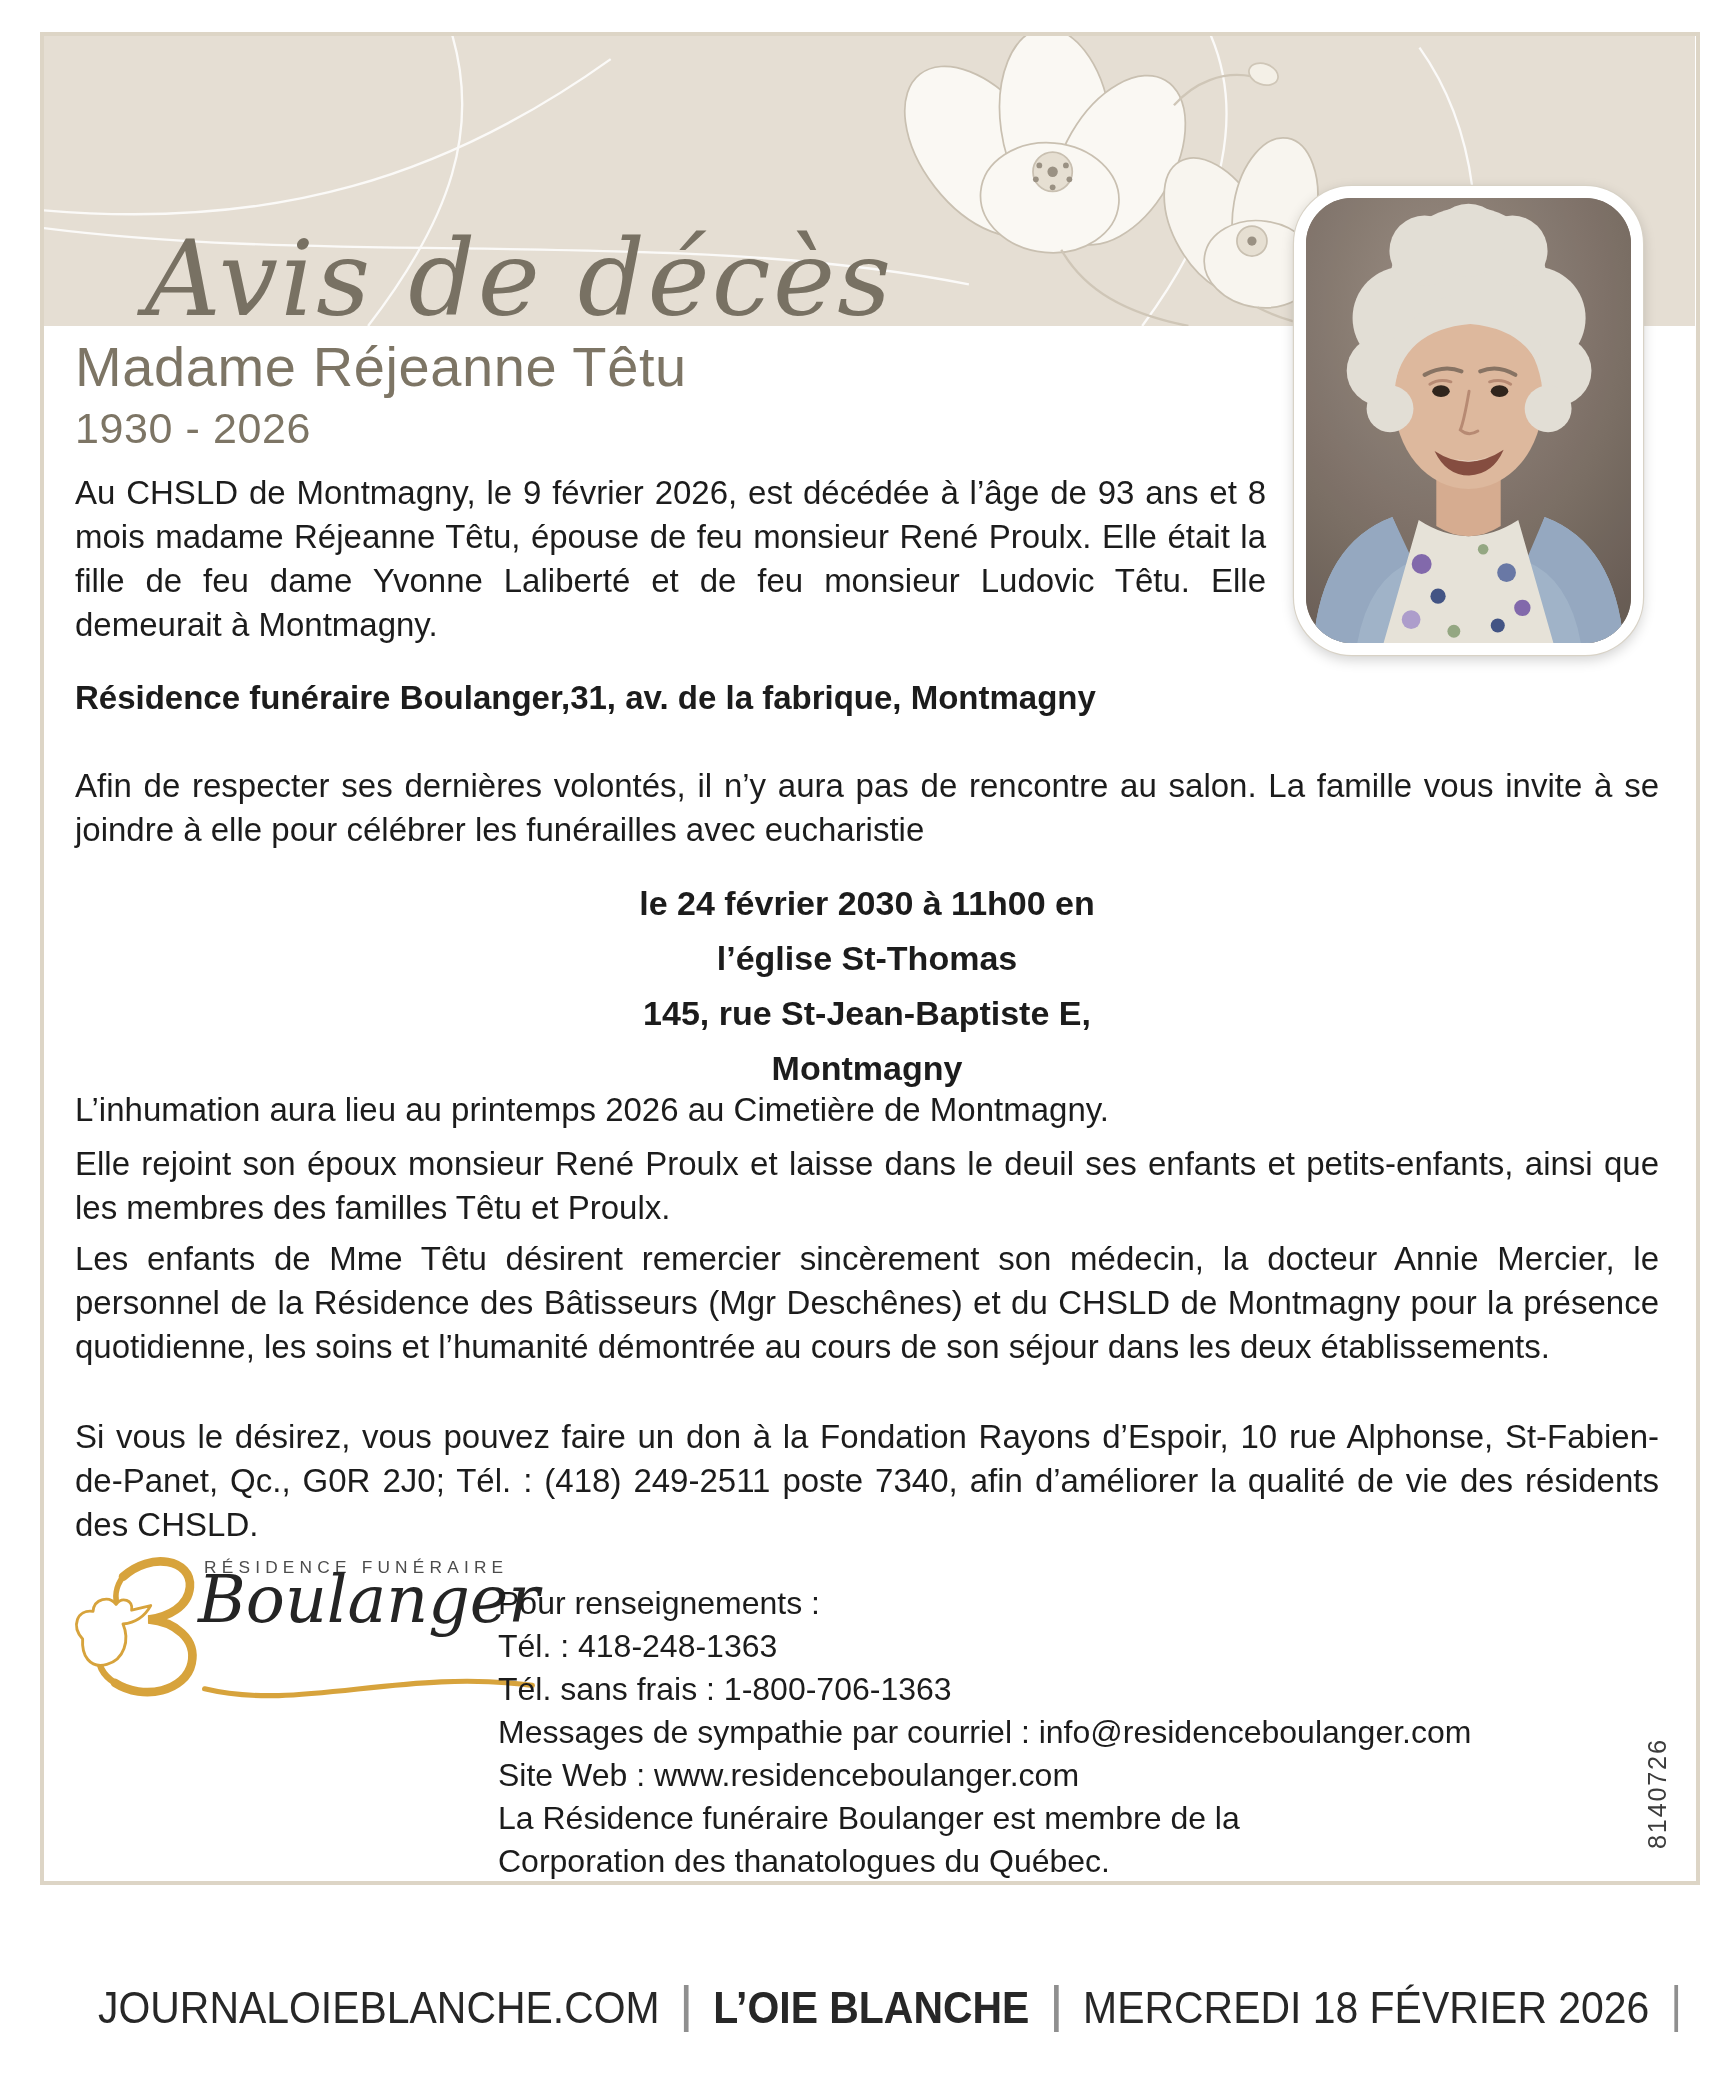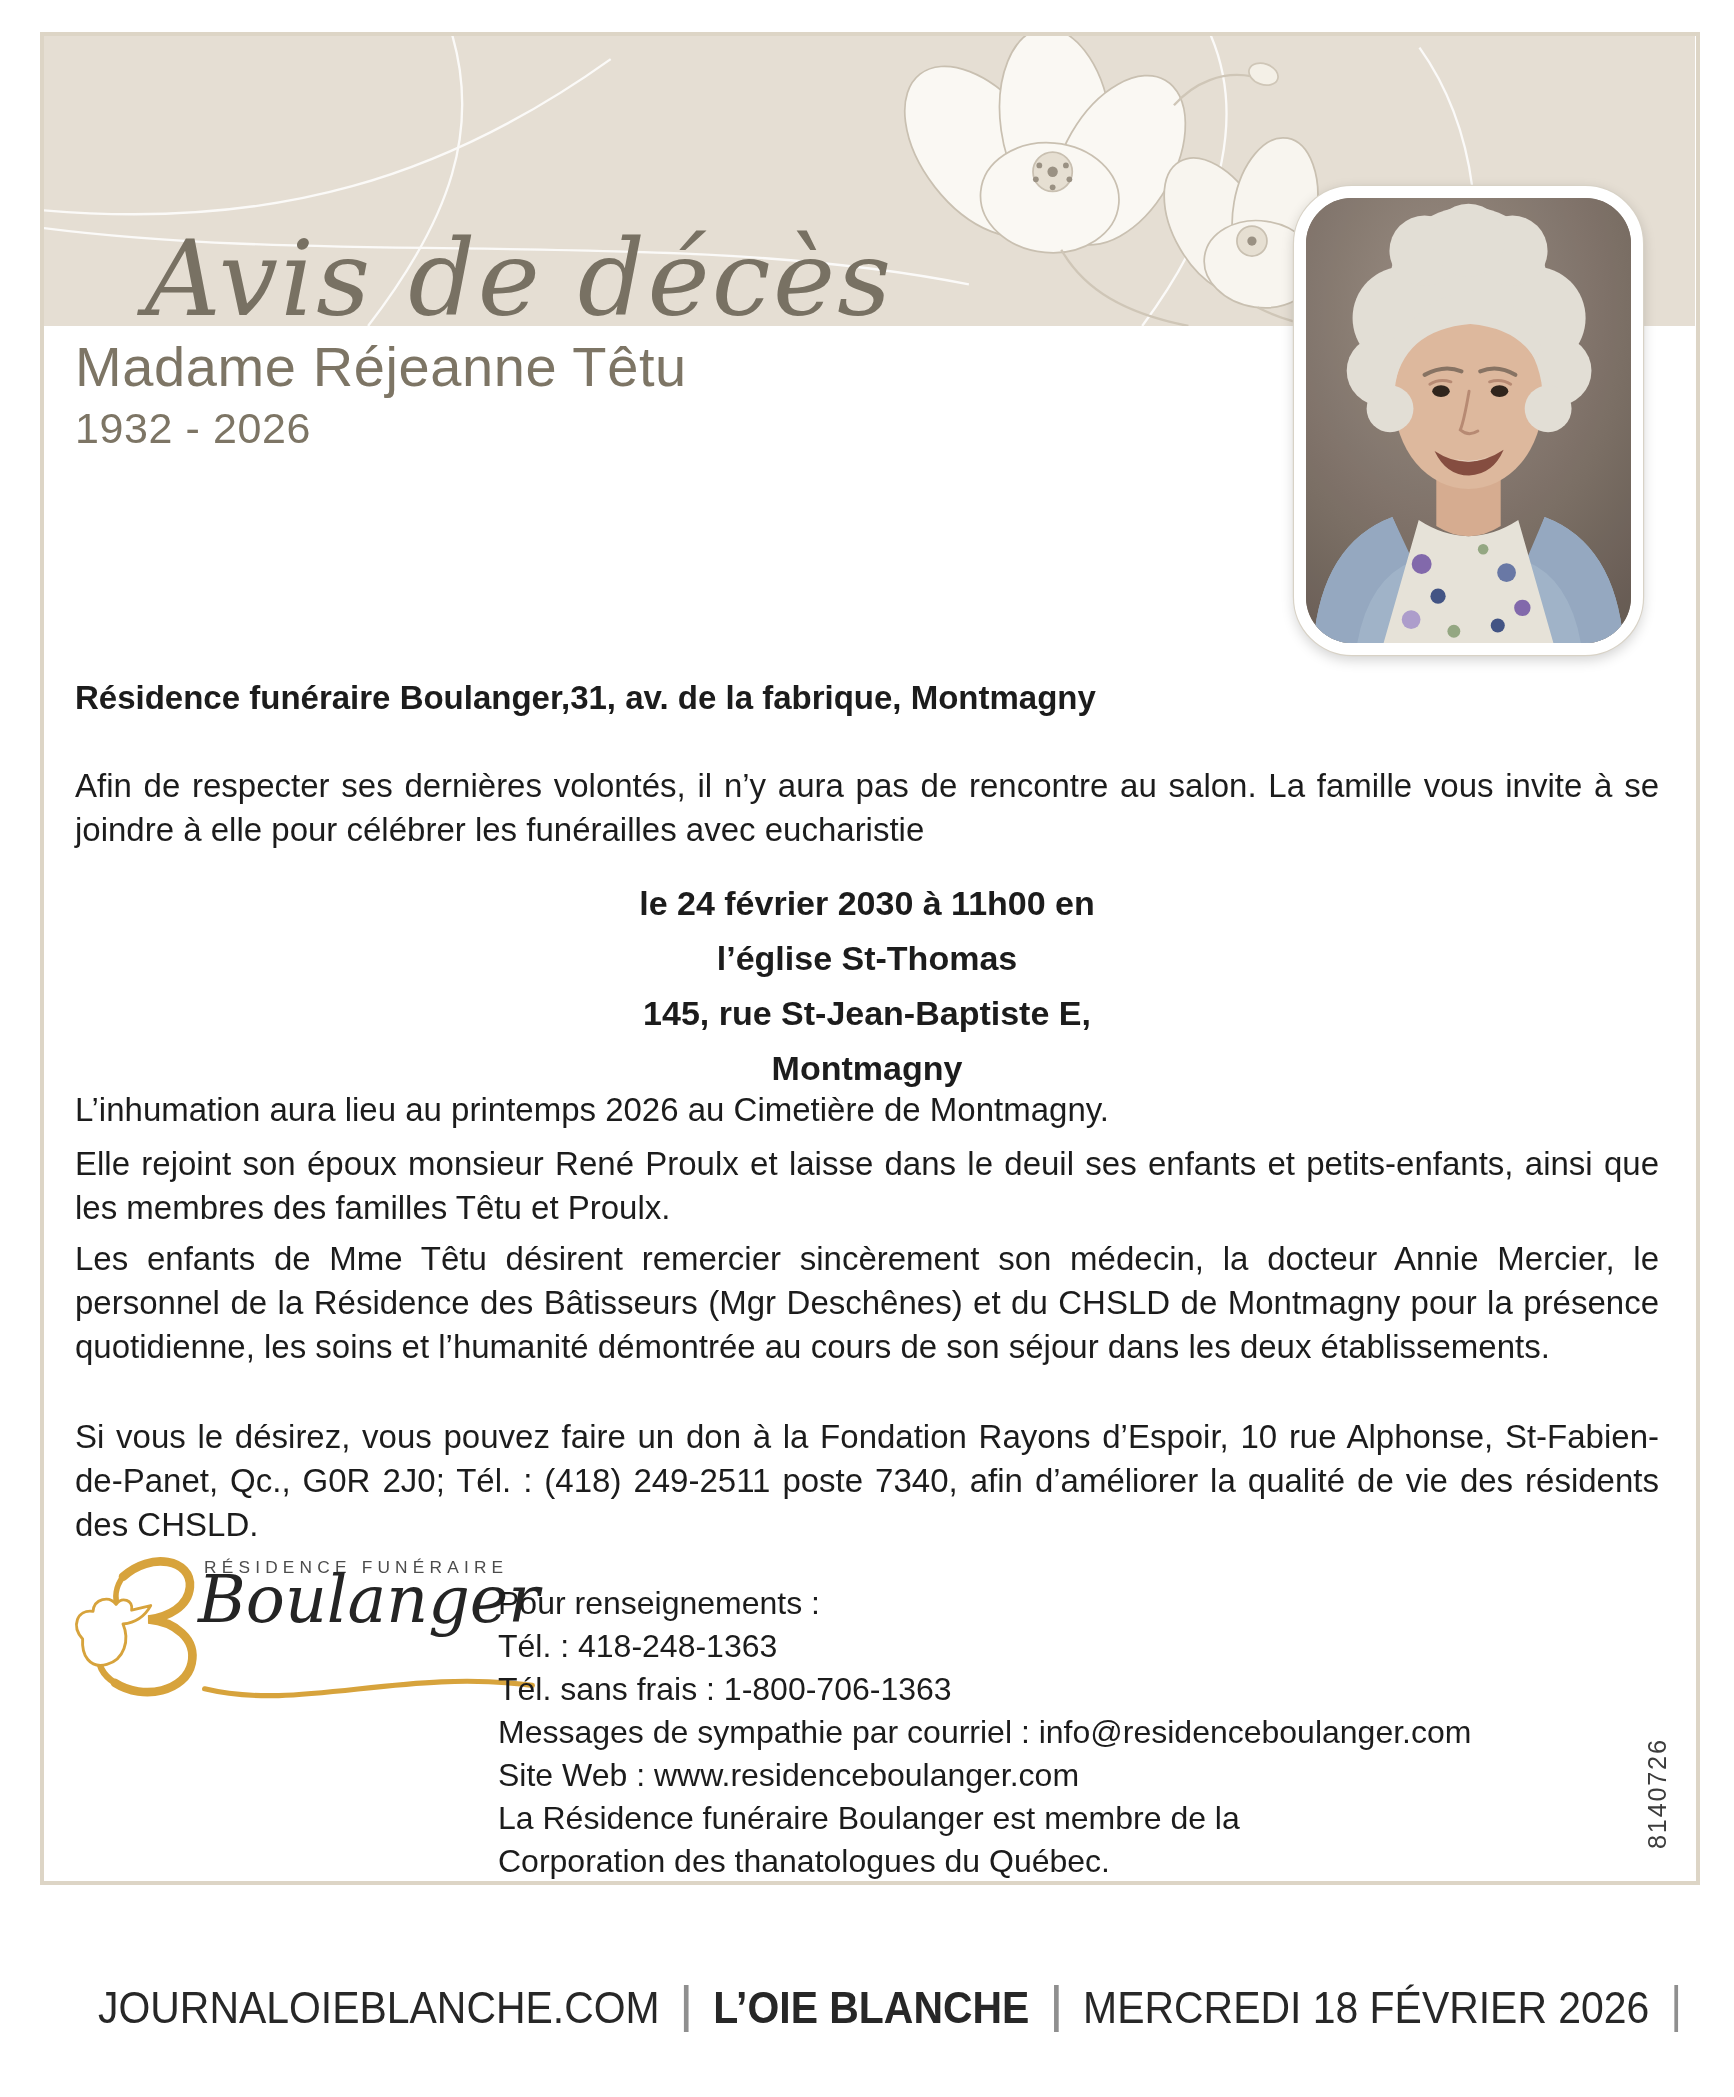--- a/index.html
+++ b/index.html
@@ -134,21 +134,21 @@
           <path d="M 1955 120 C 1990 80 2040 60 2090 70"></path>
         </g>
         <ellipse cx="2110" cy="66" rx="26" ry="18" transform="rotate(20 2110 66)" fill="#f4f0e7" stroke="#cfc6b7" stroke-width="3"></ellipse>
       </svg>
       <div class="script-title">Avis de décès</div>
     </div>
 
   </div>
 
   <div class="headline">Madame Réjeanne Têtu</div>
-  <div class="dates">1932 - 2026</div>
+  <div class="dates">1930 - 2026</div>
 
   <div class="photo">
     <svg viewBox="0 0 560 760" preserveAspectRatio="xMidYMid slice">
       <defs>
         <radialGradient id="pbg" cx="0.42" cy="0.25" r="1.05">
           <stop offset="0" stop-color="#a2948a"></stop>
           <stop offset="0.55" stop-color="#81746a"></stop>
           <stop offset="1" stop-color="#62574f"></stop>
         </radialGradient>
       </defs>
@@ -202,20 +202,21 @@
         <path d="M316 314 Q336 308 352 318"></path>
       </g>
 
       <path d="M222 432 Q280 470 340 430 Q322 472 281 474 Q242 474 222 432 Z" fill="#8d5244"></path>
       <path d="M233 437 Q280 462 328 435 Q300 450 281 450 Q258 450 233 437 Z" fill="#f6f1e7"></path>
 
       <rect width="560" height="760" fill="#000000" opacity="0.05"></rect>
     </svg>
   </div>
 
+  <p class="para narrow p-intro">Au CHSLD de Montmagny, le 9 février 2026, est décédée à l’âge de 93 ans et 8 mois madame Réjeanne Têtu, épouse de feu monsieur René Proulx. Elle était la fille de feu dame Yvonne Laliberté et de feu monsieur Ludovic Têtu. Elle demeurait à Montmagny.</p>
 
   <div class="para p-direction bold">
     <div>Résidence funéraire Boulanger,31, av. de la fabrique, Montmagny</div>
   </div>
 
   <p class="para p-salon">Afin de respecter ses dernières volontés, il n’y aura pas de rencontre au salon. La famille vous invite à se joindre à elle pour célébrer les funérailles avec eucharistie</p>
 
   <div class="ceremony">
     <div>le 24 février 2030 à 11h00 en</div>
     <div>l’église St-Thomas</div>

